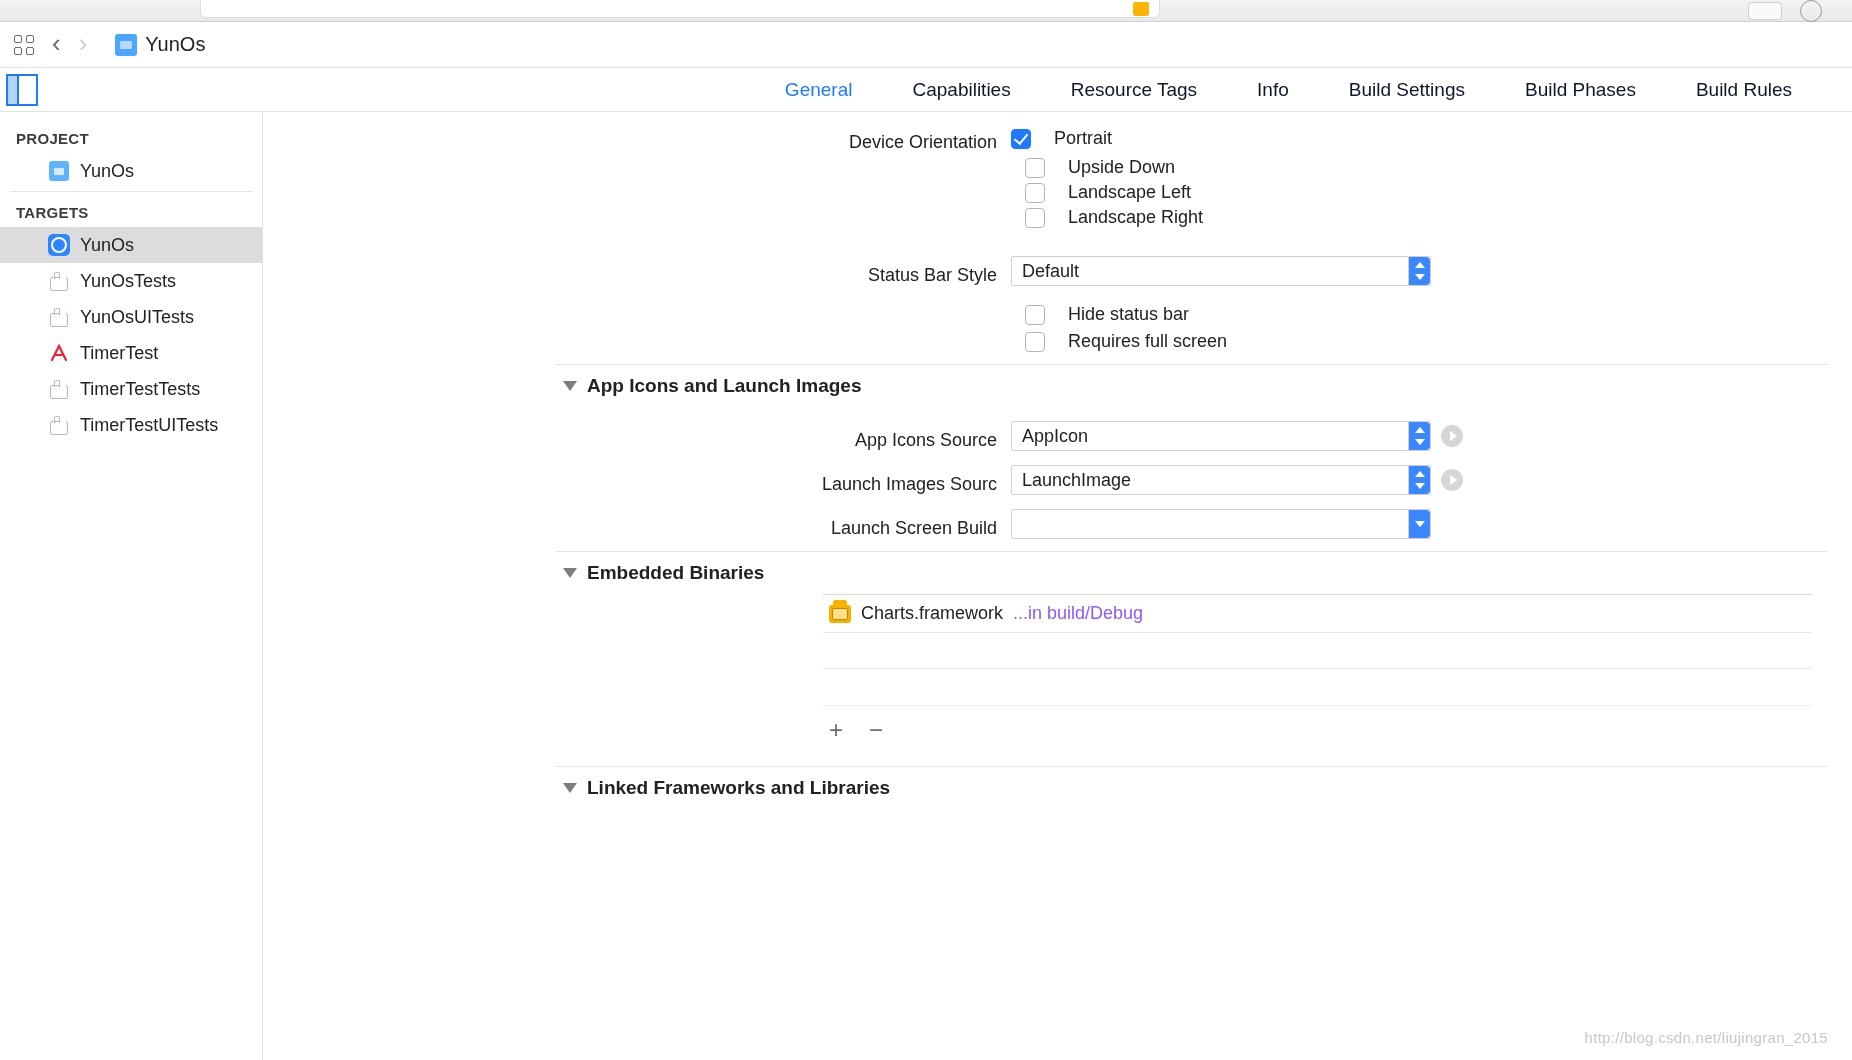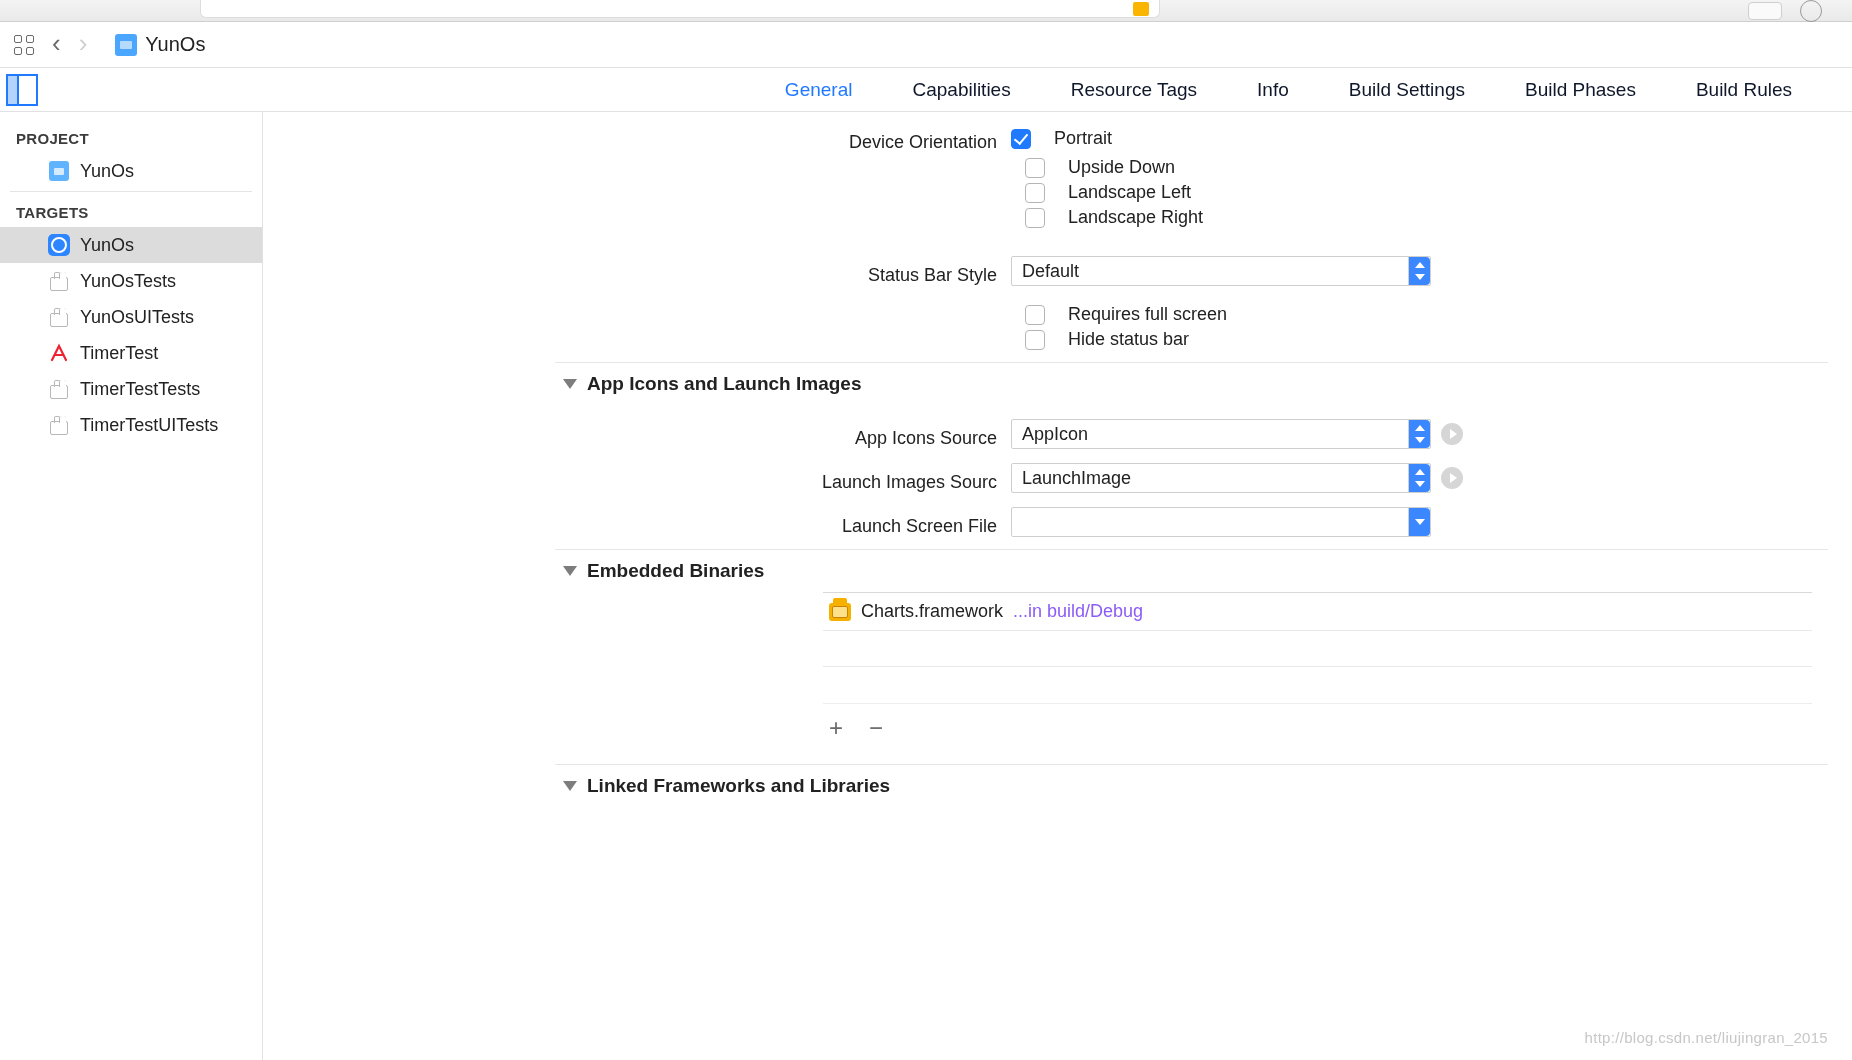--- a/index.html
+++ b/index.html
@@ -309,27 +309,27 @@
       <div class="label-col">Status Bar Style</div>
       <div class="ctrl-col">
         <div class="select combo">
           <span class="sval">Default</span>
           <span class="stepper"></span>
         </div>
       </div>
     </div>
 
     <div class="chk-stack mt18">
+      <div class="chk-line">
+        <span class="checkbox"></span>
+        <span>Hide status bar</span>
+      </div>
       <div class="chk-line mt6">
         <span class="checkbox"></span>
         <span>Requires full screen</span>
-      </div>
-      <div class="chk-line">
-        <span class="checkbox"></span>
-        <span>Hide status bar</span>
       </div>
     </div>
 
     <div class="divider-top"></div>
     <div class="section-head">
       <span class="disclosure"></span>
       <span>App Icons and Launch Images</span>
     </div>
 
     <div class="form-row mt14">
@@ -348,21 +348,21 @@
       <div class="ctrl-col">
         <div class="select combo">
           <span class="sval">LaunchImage</span>
           <span class="stepper"></span>
         </div>
         <span class="goto-btn"></span>
       </div>
     </div>
 
     <div class="form-row mt14">
-      <div class="label-col">Launch Screen File</div>
+      <div class="label-col">Launch Screen Build</div>
       <div class="ctrl-col">
         <div class="select dropdown">
           <span class="sval"></span>
           <span class="stepper"></span>
         </div>
       </div>
     </div>
 
     <div class="divider-top"></div>
     <div class="section-head">

